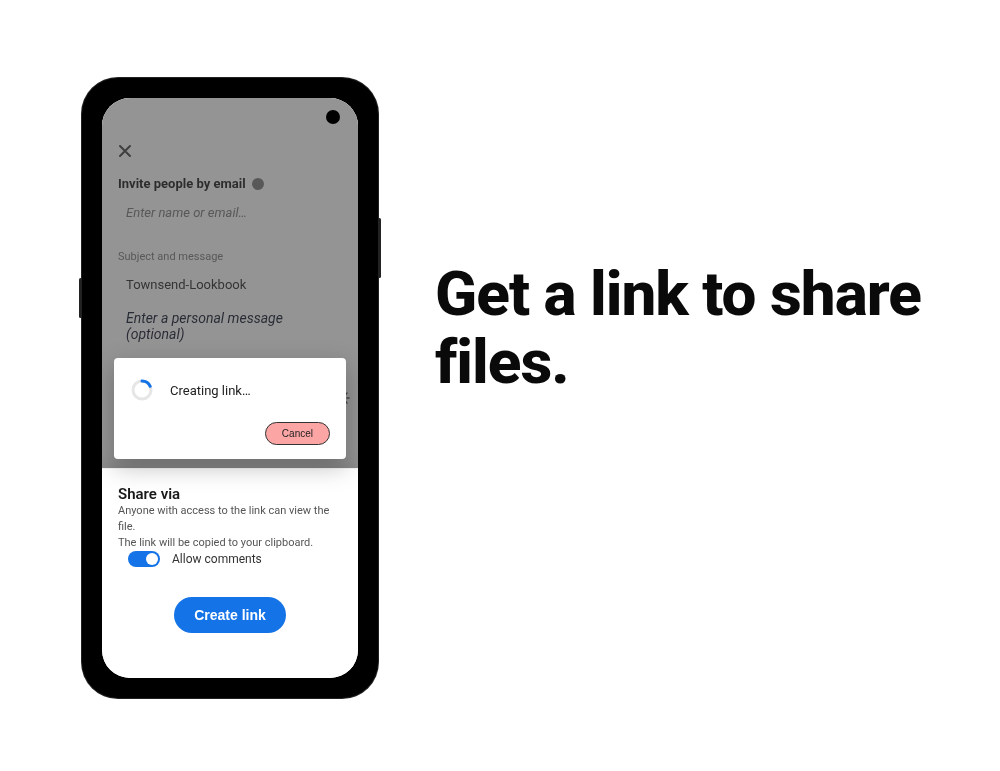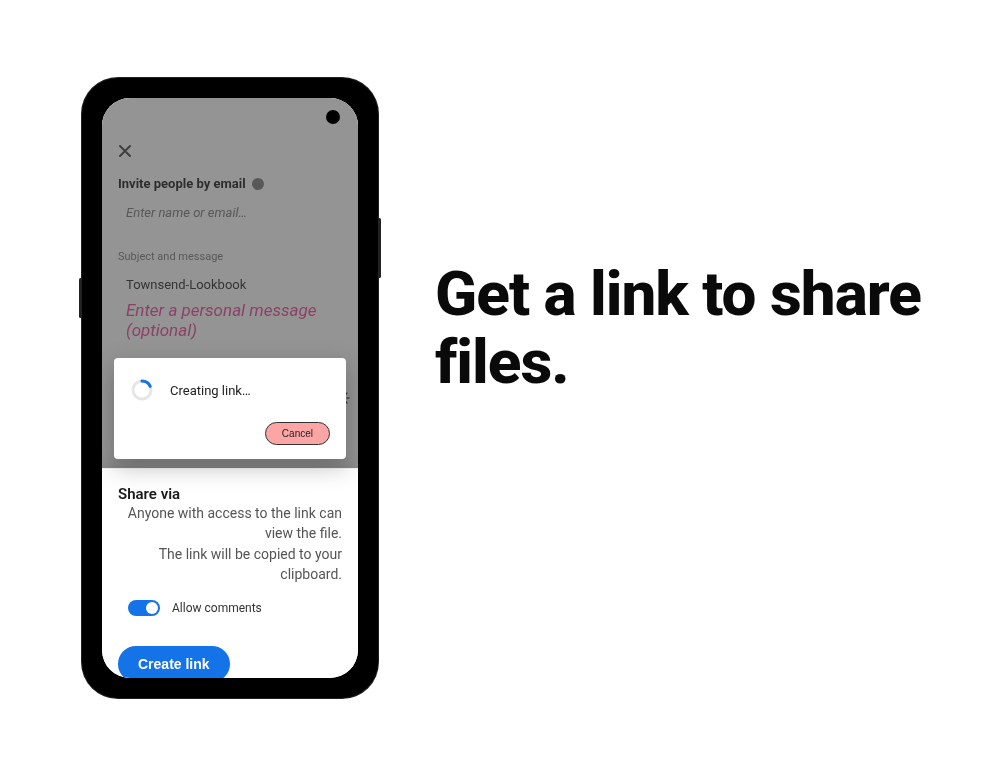--- a/index.html
+++ b/index.html
@@ -115,25 +115,25 @@
     font-size: 11px;
     color: #7a7a7a;
   }
   .subject-value {
     margin-top: 14px;
     padding-left: 8px;
     font-size: 13px;
     color: #2a2a2a;
   }
   .personal-msg {
-    margin-top: 8px;
+    margin-top: 18px;
     padding-left: 8px;
-    font-size: 17px;
+    font-size: 14px;
     font-style: italic;
-    color: #ec4899;
+    color: #0f172a;
   }
   .toggle-peek {
     position: absolute;
     left: 12px;
     top: 290px;
     width: 14px;
     height: 22px;
     background: #1473e6;
     border-radius: 0 11px 11px 0;
   }
@@ -207,25 +207,23 @@
     height: 210px;
     box-shadow: 0 -4px 16px rgba(0,0,0,0.15);
   }
   .sheet-title {
     font-size: 15px;
     font-weight: 600;
     color: #1a1a1a;
     margin-bottom: 0;
   }
   .sheet-desc {
-    font-size: 14px;
+    font-size: 11px;
     color: #555;
     line-height: 1.45;
-    margin-bottom: 16px;
-    text-align: right;
   }
   .allow-row {
     display: flex;
     align-items: center;
     gap: 12px;
     margin-bottom: 30px;
     margin-left: 10px;
   }
   .switch {
     width: 32px;
@@ -244,21 +242,21 @@
     height: 12px;
     background: #fff;
     border-radius: 50%;
   }
   .allow-label {
     font-size: 12px;
     color: #333;
   }
   .create-btn-row {
     display: flex;
-    justify-content: flex-start;
+    justify-content: center;
   }
   .create-btn {
     background: #1473e6;
     color: #fff;
     border: none;
     border-radius: 20px;
     padding: 10px 20px;
     font-size: 14px;
     font-weight: 600;
     cursor: pointer;

